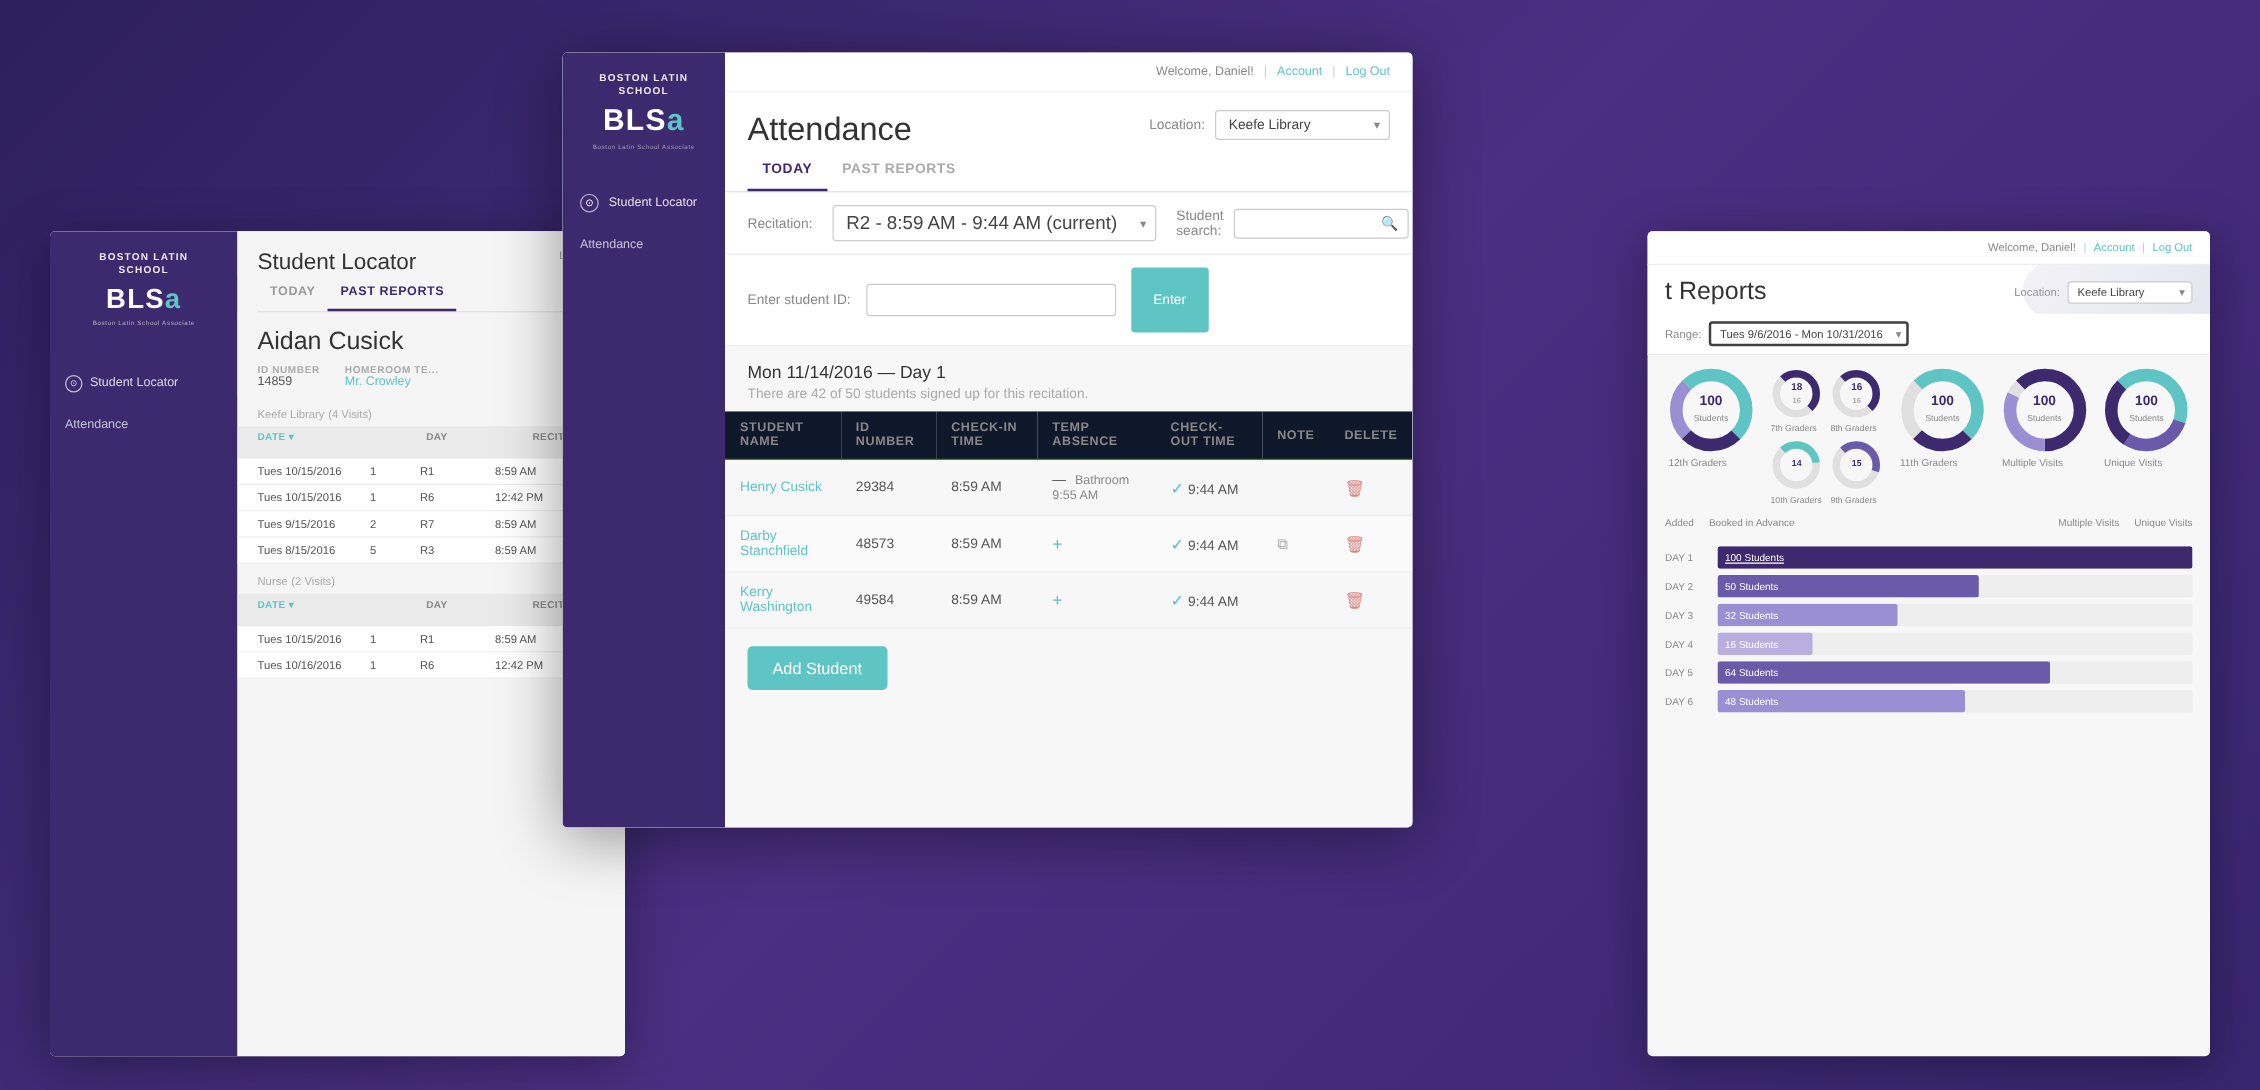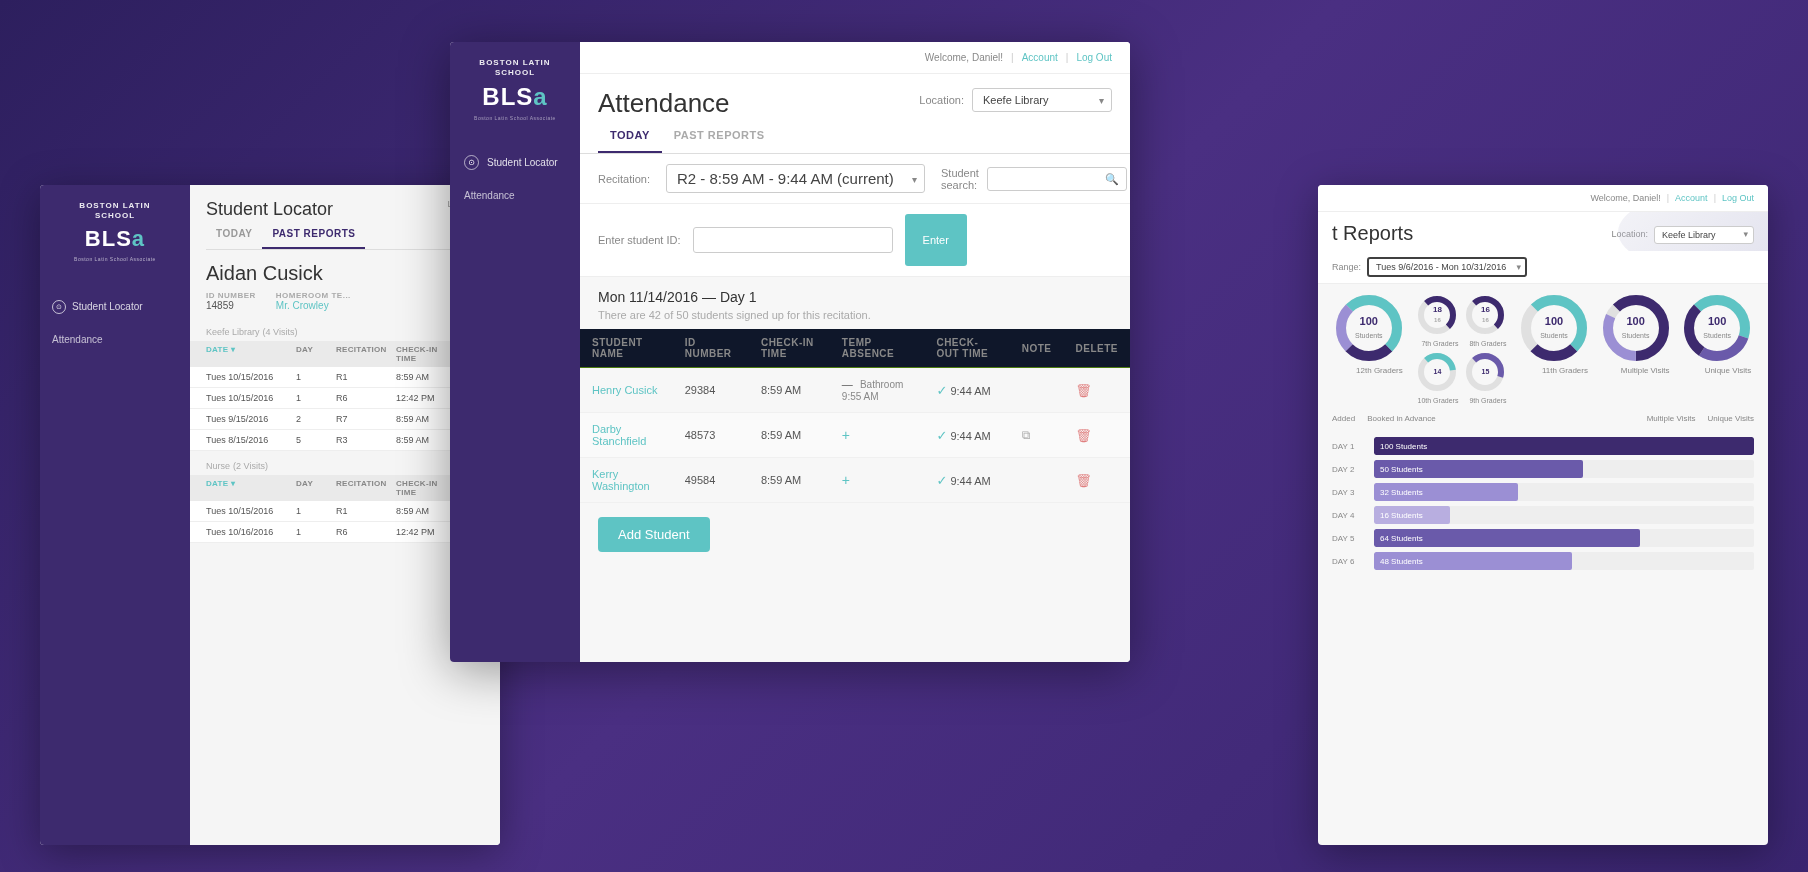--- a/index.html
+++ b/index.html
@@ -164,20 +164,21 @@
     .plc-section-title span {
       font-size: 9px;
       color: #aaa;
       font-weight: 400;
     }
     .plc-table-header {
       display: grid;
       grid-template-columns: 90px 40px 60px 60px 60px;
       padding: 4px 16px;
       background: #eaeaea;
+      gap: 45px;
     }
     .plc-th {
       font-size: 8px;
       color: #888;
       font-weight: 600;
       text-transform: uppercase;
       letter-spacing: 0.3px;
     }
     .plc-th.sortable { color: #5ec4c4; }
     .plc-row {
@@ -609,21 +610,21 @@
     }
     .pr-charts-row {
       display: flex;
       gap: 8px;
       padding: 10px 14px;
       justify-content: space-around;
     }
     .pr-chart-item {
       display: flex;
       flex-direction: column;
-      align-items: flex-end;
+      align-items: flex-start;
       font-size: 8px;
       color: #888;
     }
     .donut-container {
       width: 68px;
       height: 68px;
       position: relative;
     }
     .donut-label {
       position: absolute;
@@ -671,21 +672,21 @@
     .pr-bar-fill {
       height: 100%;
       border-radius: 2px;
       display: flex;
       align-items: center;
       padding-left: 6px;
       font-size: 8px;
       color: white;
       font-weight: 500;
     }
-    .bar-dark { background: #3d2a6e; }
+    .bar-dark { background: #3d2a6e; text-decoration: underline; }
     .bar-mid { background: #6a5aaa; }
     .bar-light { background: #9b8fd4; }
     .bar-lighter { background: #b8aee0; }
 
     
     .donut-svg { width: 68px; height: 68px; }
   </style>
 </head>
 <body>
 

